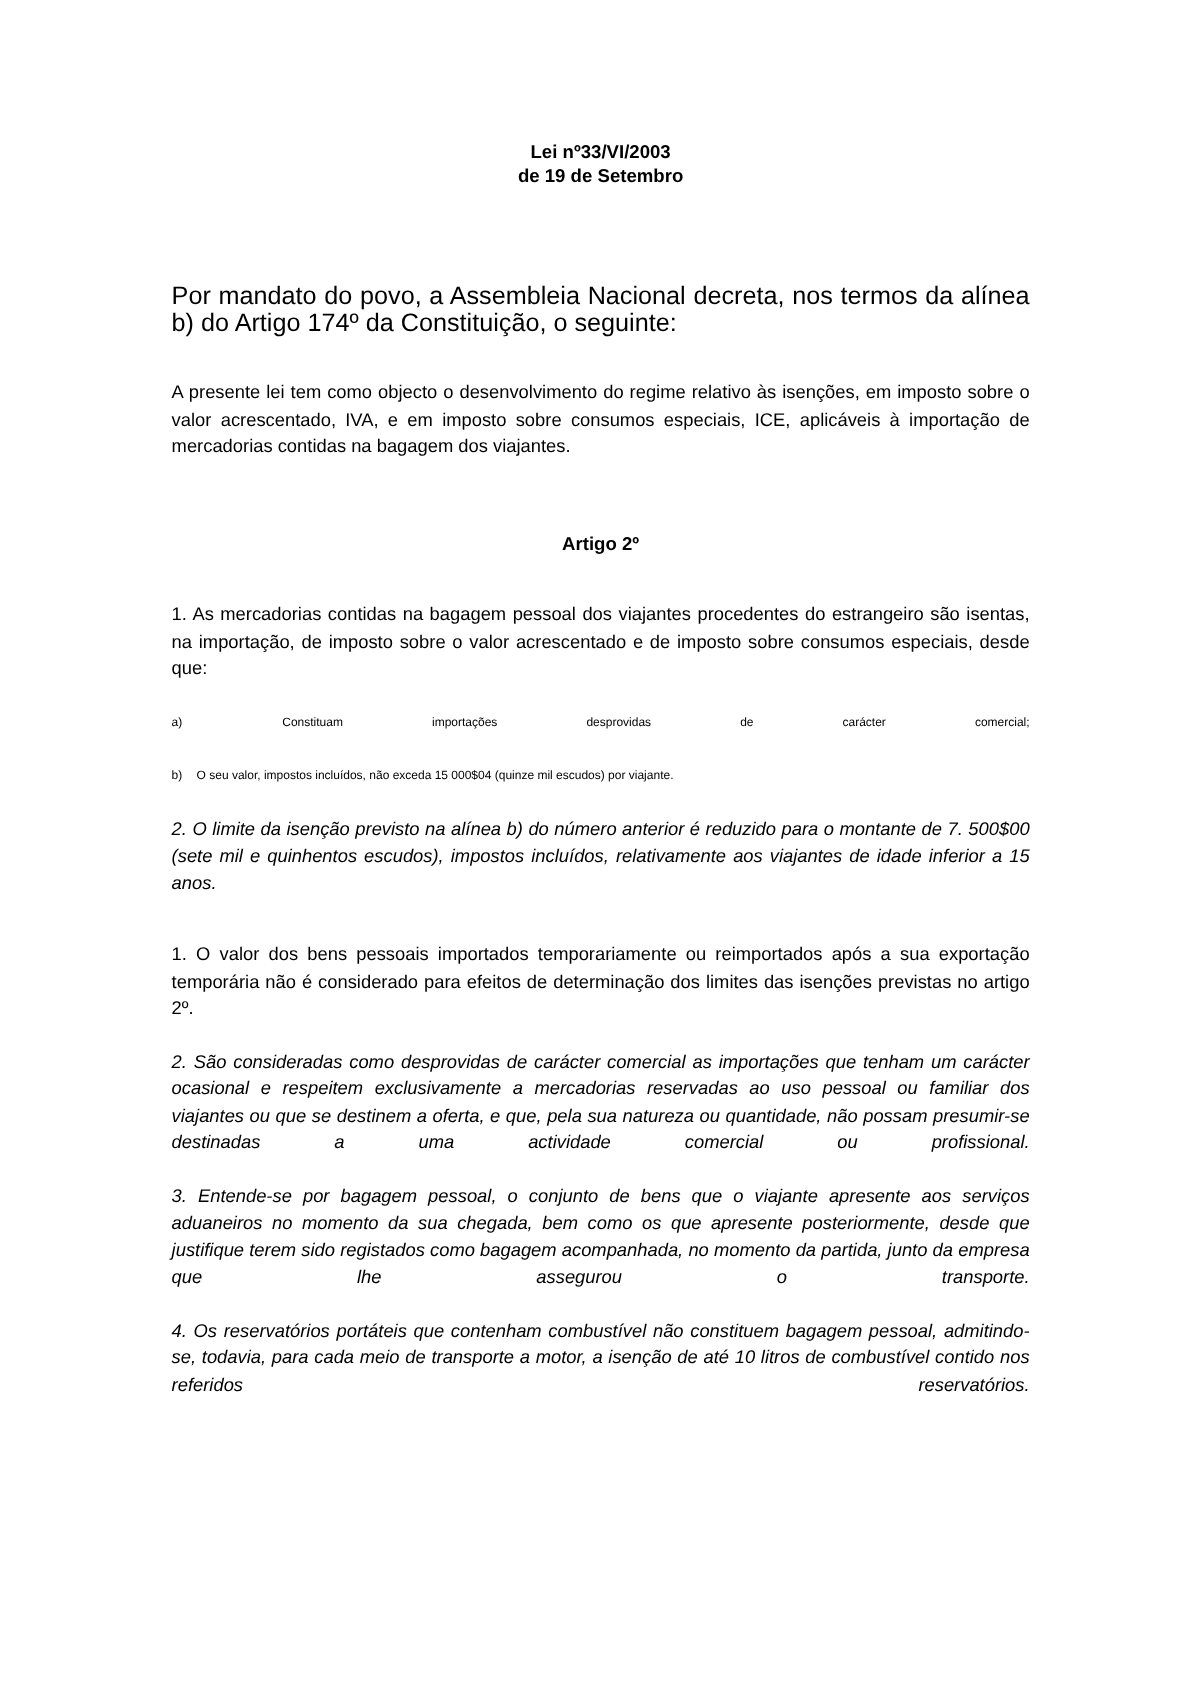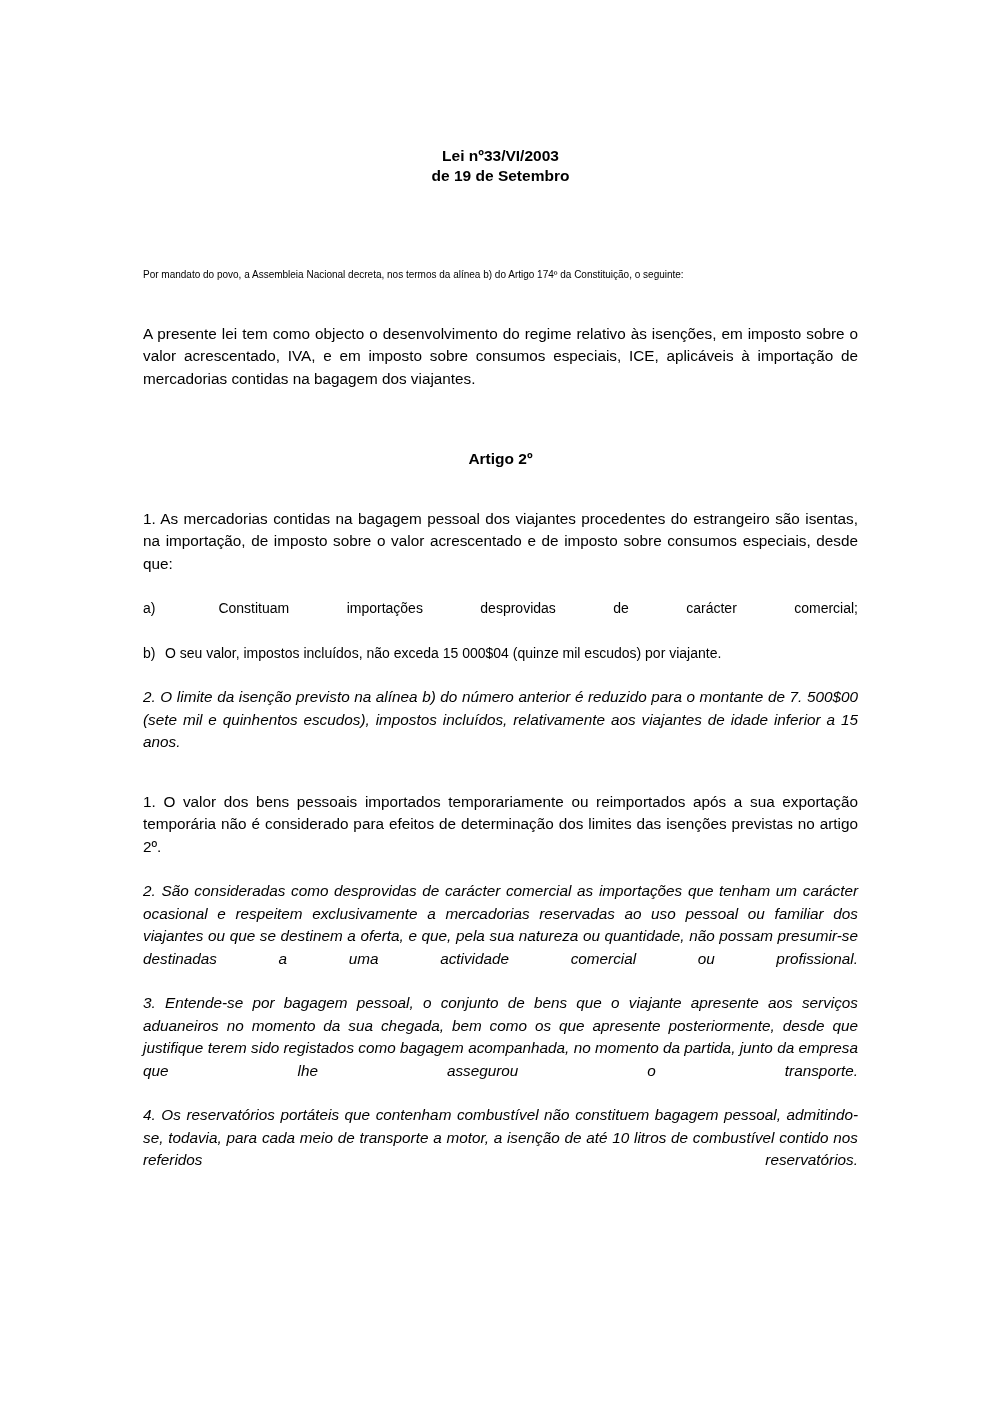--- a/index.html
+++ b/index.html
@@ -14,34 +14,33 @@
     color: #000000;
     -webkit-font-smoothing: antialiased;
   }
   .page {
     position: relative;
     width: 1000px;
     height: 1027px;
     background: #ffffff;
     box-sizing: border-box;
     padding: 118px 142px 0 143px;
-    margin-top: 28px;
   }
   .doc-title {
     text-align: center;
     font-weight: bold;
     font-size: 15.5px;
     line-height: 20px;
     letter-spacing: 0px;
   }
   .doc-title .line { display: block; }
 
   .intro {
     margin-top: 78px;
-    font-size: 10px;
+    font-size: 21px;
     line-height: 22.5px;
     text-align: justify;
     text-justify: inter-word;
   }
 
   .art-heading {
     text-align: center;
     font-weight: bold;
     font-size: 15.5px;
     line-height: 22.5px;
@@ -61,21 +60,21 @@
   .gap-before-art1 { margin-top: 62px; }
   .gap-after-art1  { margin-top: 36px; }
   .gap-before-art2 { margin-top: 58px; }
   .gap-after-art2  { margin-top: 37px; }
   .gap-item        { margin-top: 22px; }
   .gap-para        { margin-top: 22px; font-style: italic; }
   .gap-before-art3 { margin-top: 60px; }
   .gap-after-art3  { margin-top: 37px; }
 
   .list-item {
-    font-size: 14px;
+    font-size: 10px;
     line-height: 22.5px;
     text-align: justify;
   }
   .list-item .marker { display: inline; }
 </style>
 </head>
 <body>
 
 <div class="page">
 

